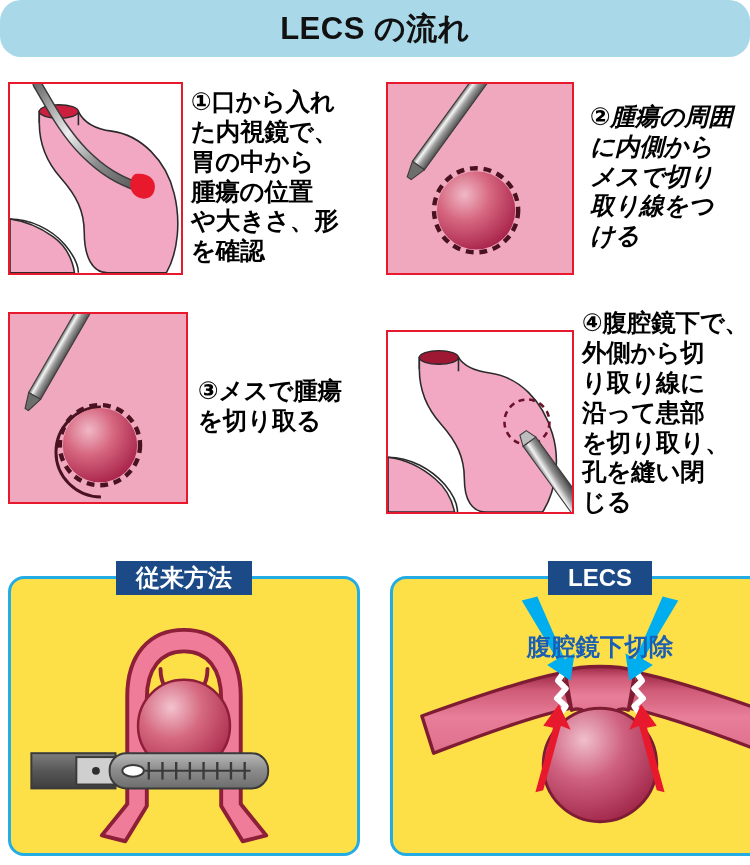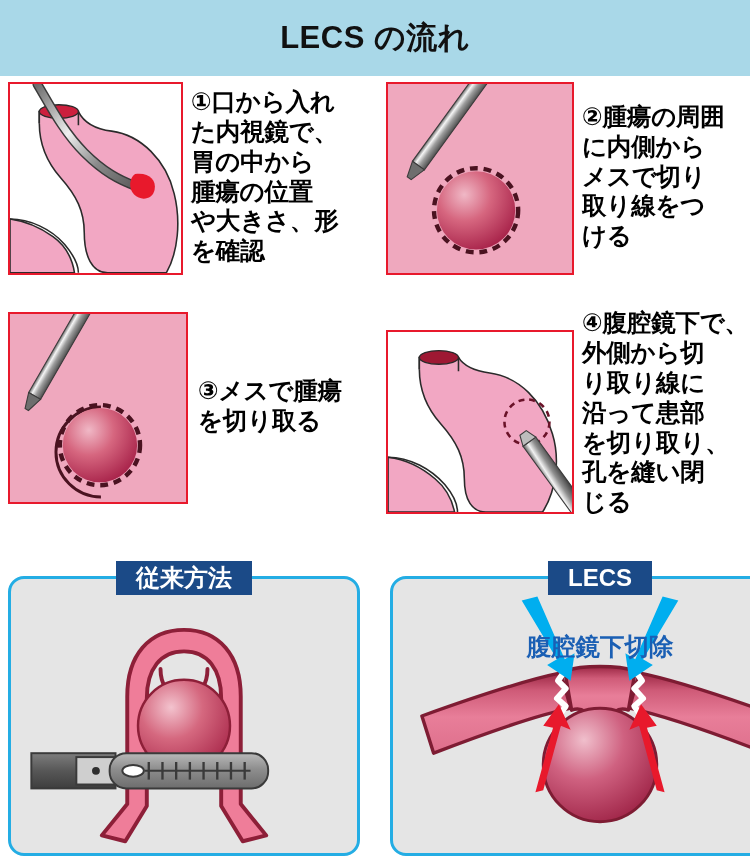--- a/index.html
+++ b/index.html
@@ -6,23 +6,23 @@
   html, body {
     width: 750px; height: 865px;
     background: #ffffff;
     font-family: "Liberation Sans", "DejaVu Sans", sans-serif;
     overflow: hidden;
   }
   #page { position: relative; width: 750px; height: 865px; background: #fff; }
 
   
   .header-band {
-    position: absolute; left: 0; top: 0; width: 750px; height: 76px;
+    position: absolute; left: 0; top: 0; width: 750px; height: 57px;
     background: #a9d8e8;
-    display: flex; align-items: center; justify-content: center;
+    display: flex; align-items: center; justify-content: center; border-radius: 21px;
   }
   .header-title {
     font-size: 31px; font-weight: bold; color: #111; letter-spacing: 0.5px;
   }
 
   
   .step { position: absolute; display: flex; align-items: center; }
   .step-fig {
     border: 2px solid #e8192c; background: #ffffff;
     position: relative; overflow: hidden; flex: 0 0 auto;
@@ -32,34 +32,34 @@
     font-size: 24.5px; font-weight: bold; color: #000;
     line-height: 1.22; white-space: pre-line; letter-spacing: -0.2px;
   }
 
   #step1 { left: 8px;   top: 82px; }
   #step1 .step-fig { width: 175px; height: 193px; }
   #step1 .step-text { margin-left: 8px; margin-top: -4px; }
 
   #step2 { left: 386px; top: 82px; }
   #step2 .step-fig { width: 188px; height: 193px; }
-  #step2 .step-text { margin-left: 8px; margin-top: -4px; }
+  #step2 .step-text { margin-left: 16px; margin-top: -4px; font-style: italic; }
 
   #step3 { left: 8px;   top: 312px; }
   #step3 .step-fig { width: 180px; height: 192px; }
   #step3 .step-text { margin-left: 10px; margin-top: -4px; }
 
   #step4 { left: 386px; top: 326px; }
   #step4 .step-fig { width: 188px; height: 184px; }
   #step4 .step-text { margin-left: 8px; margin-top: -18px; }
 
   
   .card {
     position: absolute;
-    border: 3px solid #24ade4; border-radius: 16px; background: #e5e5e5;
+    border: 3px solid #24ade4; border-radius: 16px; background: #fde047;
   }
   #card-left  { left: 8px;   top: 576px; width: 352px; height: 280px; }
   #card-right { left: 390px; top: 576px; width: 420px; height: 280px; }
 
   .card-label {
     position: absolute; top: -18px; left: 50%; transform: translateX(-50%);
     background: #1b4a87; color: #fff;
     font-size: 24px; font-weight: bold;
     padding: 4px 20px 5px 20px; white-space: nowrap;
     line-height: 1.05;

